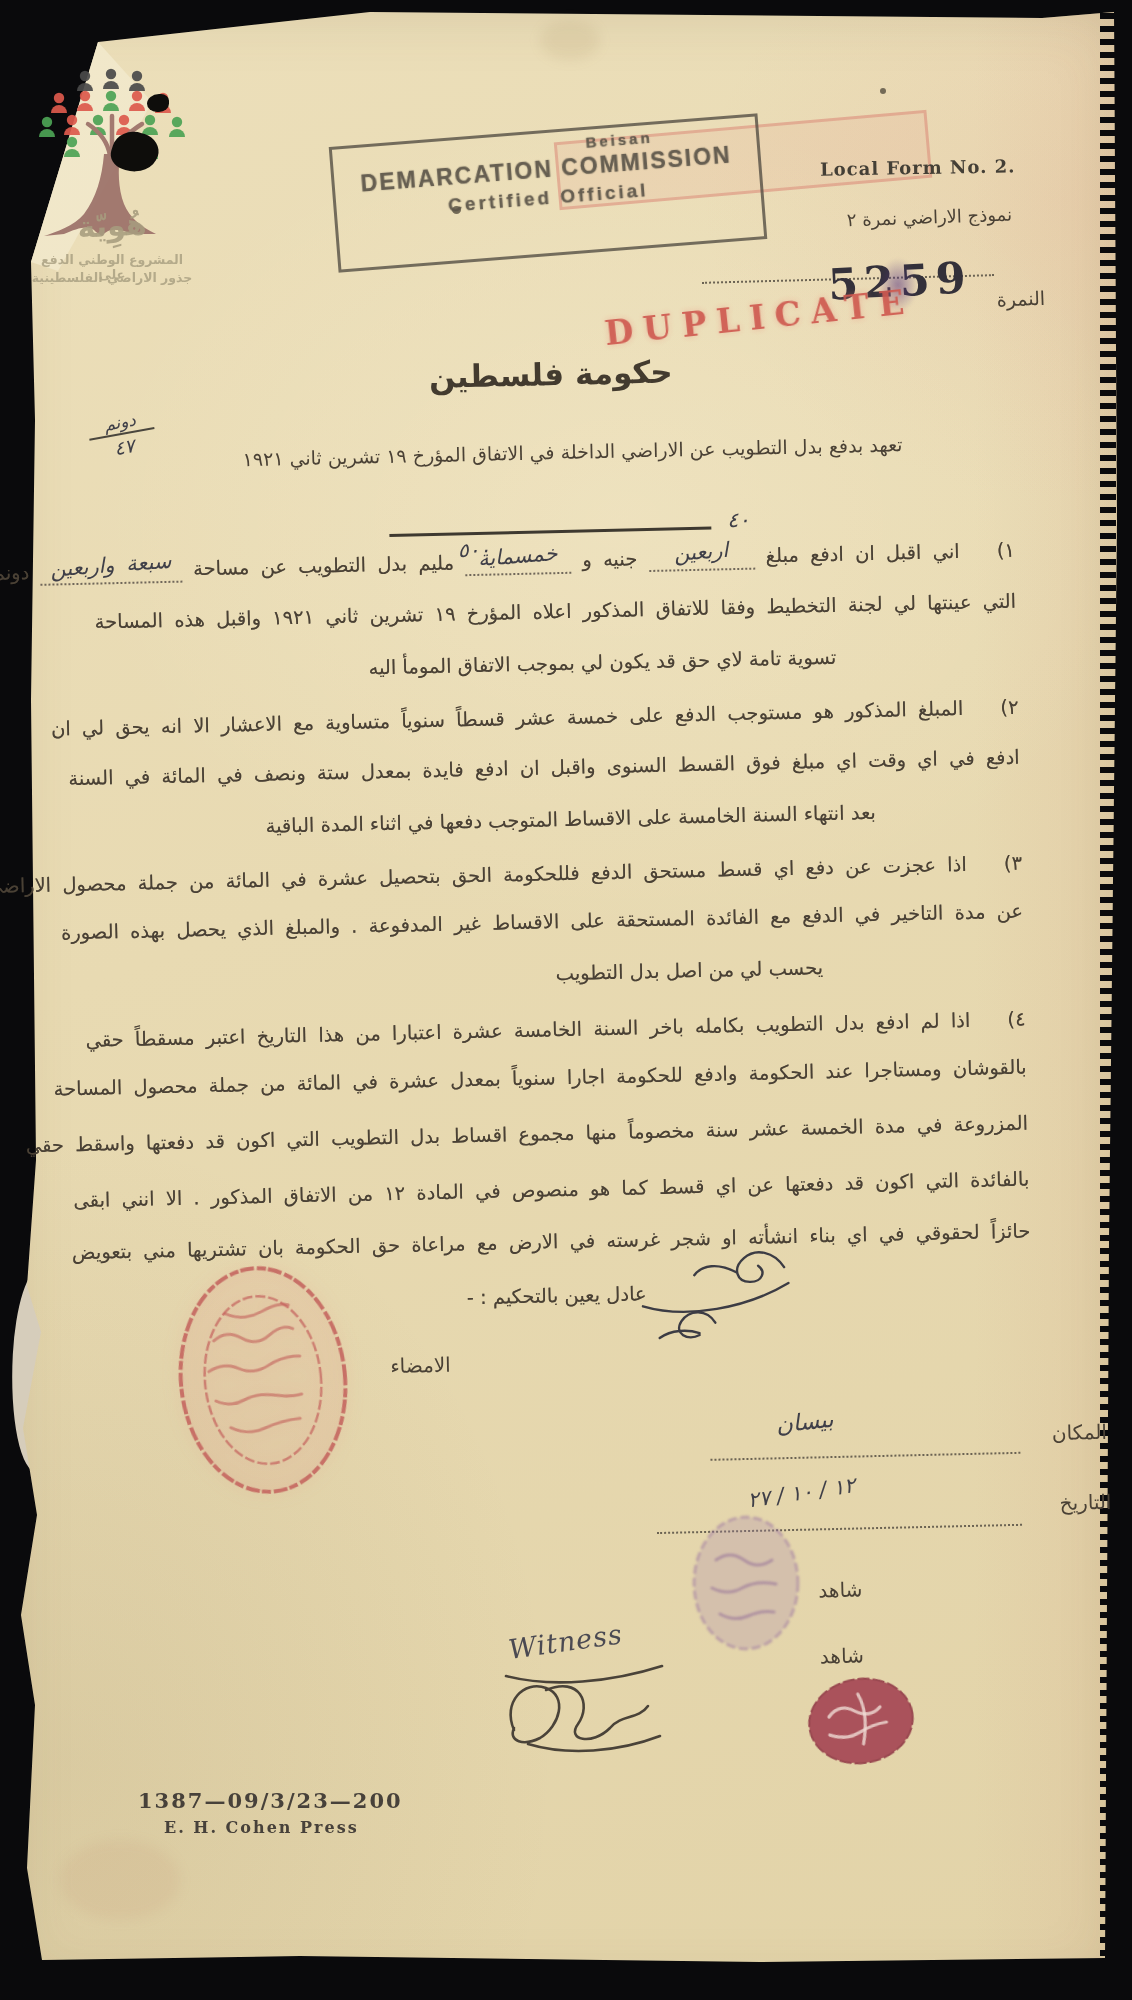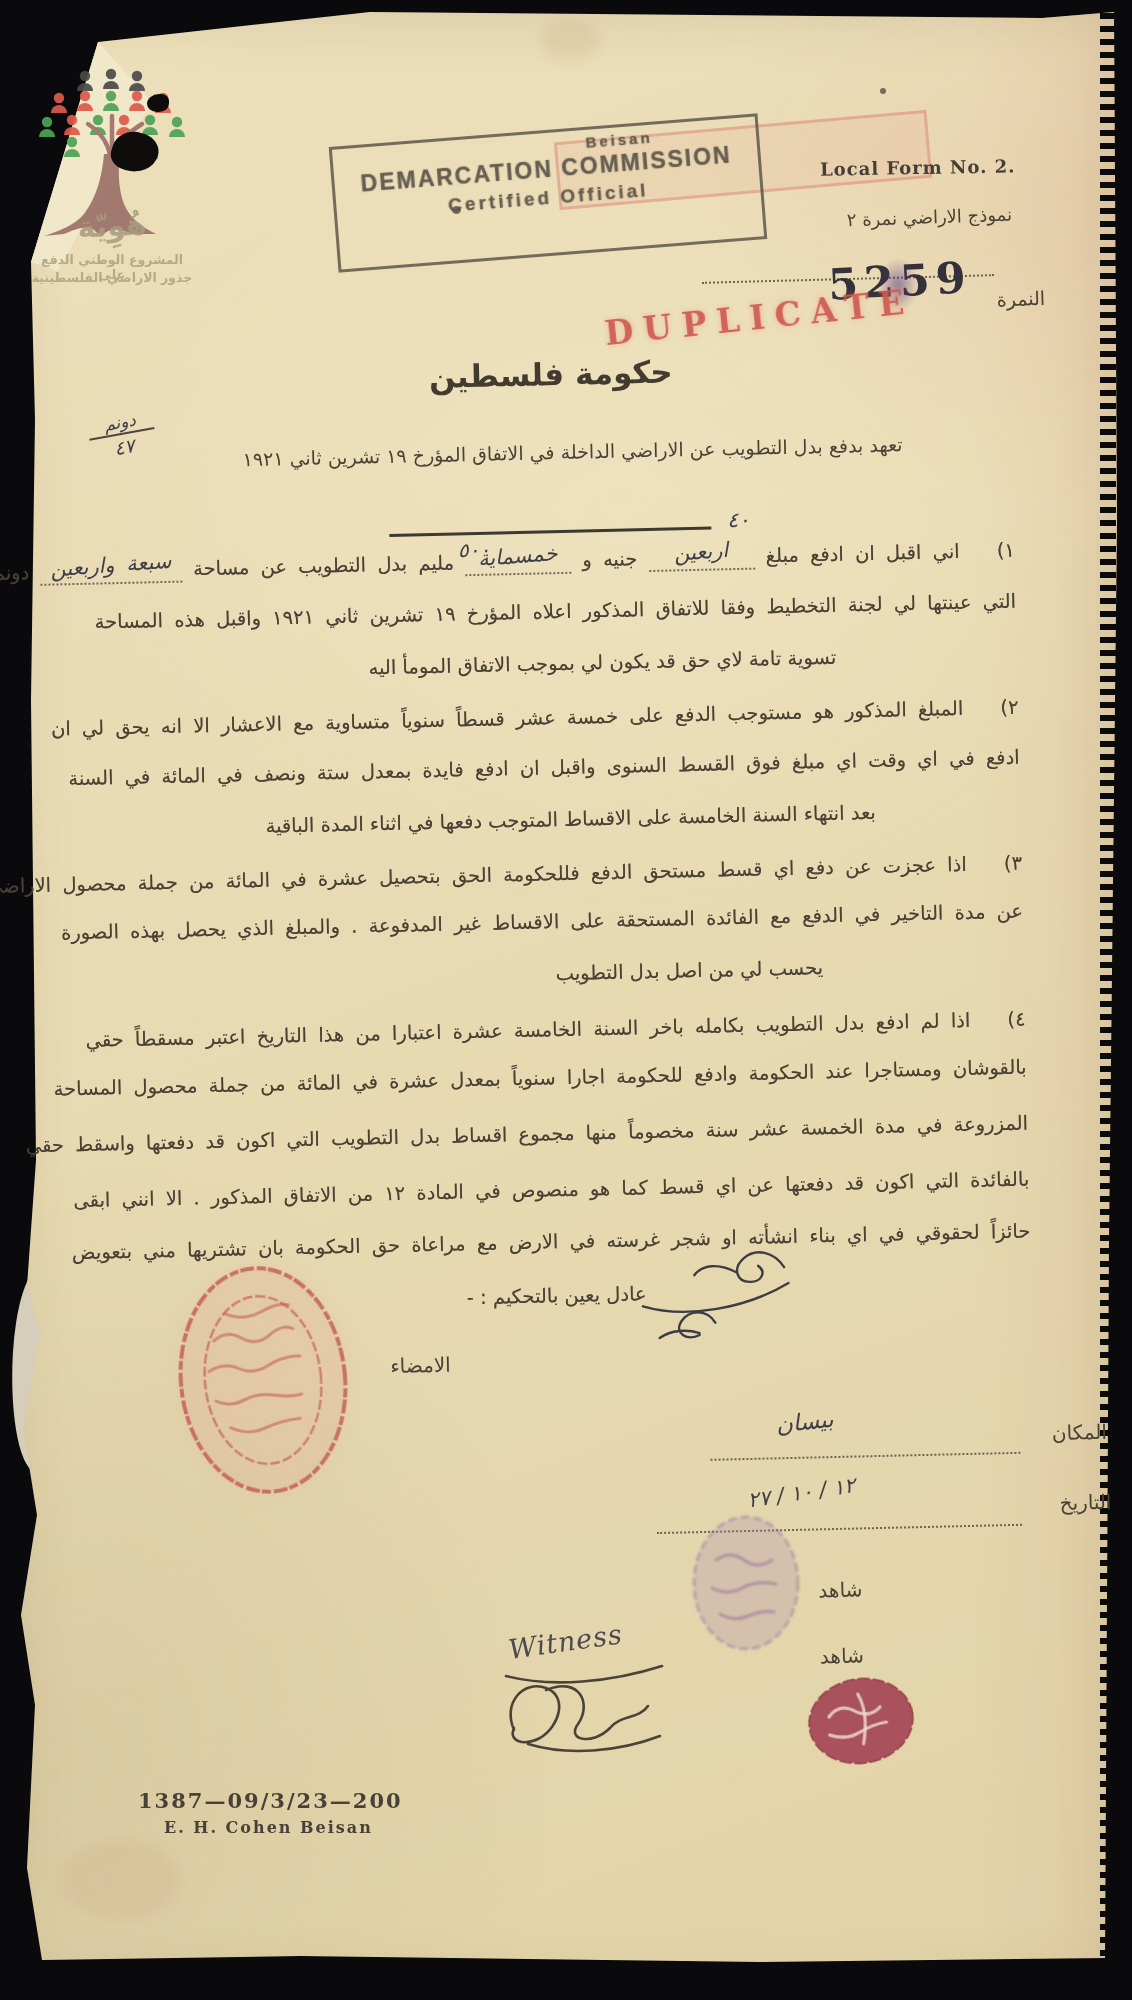--- a/index.html
+++ b/index.html
@@ -307,15 +307,15 @@
   <svg class="seal" style="left:492px;top:1652px;" width="180" height="110" viewBox="0 0 180 110">
     <g stroke="#4a4339" stroke-width="2.6" fill="none" stroke-linecap="round">
       <path d="M14 24 C60 36 120 30 170 14"></path>
       <path d="M22 78 C10 50 32 28 54 36 C76 44 68 74 48 86 C32 94 16 90 22 76"></path>
       <path d="M54 38 C88 24 100 52 86 72 C74 88 100 94 118 76 C130 62 146 68 156 54"></path>
       <path d="M36 92 C76 104 126 100 168 84"></path>
     </g>
   </svg>
 
   <div class="footer-code">1387—09/3/23—200</div>
-  <div class="footer-press">E. H. Cohen Beisan</div>
+  <div class="footer-press">E. H. Cohen Press</div>
 
 </div>
 
 </body></html>

